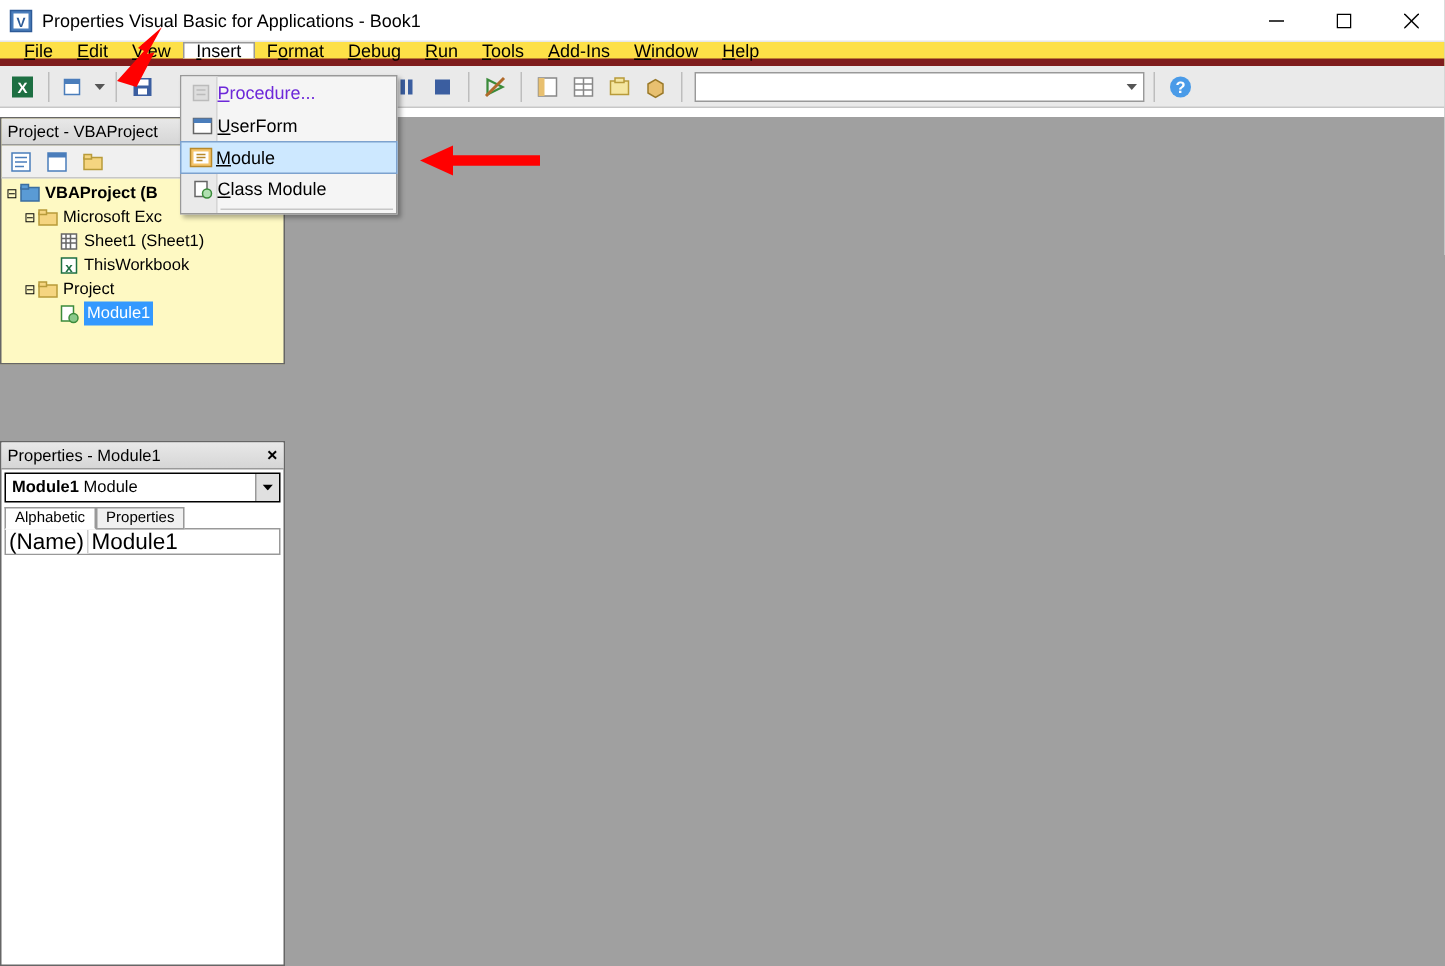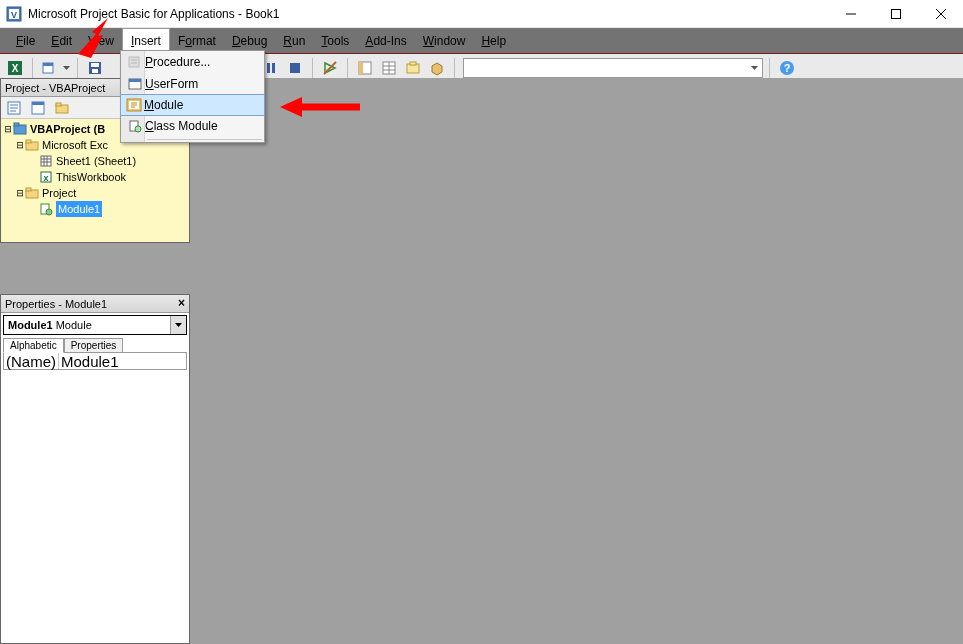--- a/index.html
+++ b/index.html
@@ -7,21 +7,21 @@
 
   
   .titlebar { height: 28px; display: flex; align-items: center; background: #fff; border-bottom: 1px solid #e6e6e6; }
   .titlebar .app-icon { width: 16px; height: 16px; margin: 0 6px 0 6px; display: inline-block; }
   .titlebar .title { font-size: 12px; color: #000; flex: 1; }
   .win-controls { display: flex; height: 100%; }
   .win-btn { width: 45px; height: 28px; display: flex; align-items: center; justify-content: center; color: #000; }
   .win-btn svg { width: 10px; height: 10px; }
 
   
-  .menubar { height: 26px; background: #737373; display: flex; align-items: stretch; padding-left: 8px; font-size: 12px; border-bottom: 1px solid #7f1d1d; }
+  .menubar { height: 16px; background: #fde047; display: flex; align-items: stretch; padding-left: 8px; font-size: 12px; border-bottom: 5px solid #7f1d1d; }
   .menu-item { padding: 0 8px; display: flex; align-items: center; color: #000; }
   .menu-item.open { background: #fff; border: 1px solid #999; border-bottom: none; position: relative; z-index: 5; }
   .menu-item .ul { text-decoration: underline; }
 
   
   .toolbar-row { height: 28px; background: #eaeaea; border-bottom: 1px solid #c7c7c7; display: flex; align-items: center; padding-left: 4px; gap: 2px; }
   .tb-sep { width: 1px; height: 20px; background: #bdbdbd; margin: 0 4px; }
   .tb-btn { width: 22px; height: 22px; display: flex; align-items: center; justify-content: center; border: 1px solid transparent; }
   .tb-combo { width: 300px; height: 20px; background: #fff; border: 1px solid #999; margin-left: 2px; display: flex; align-items: center; }
   .tb-combo .arrow { margin-left: auto; width: 16px; display:flex; align-items:center; justify-content:center;}
@@ -53,21 +53,21 @@
   .prop-row { display:flex; font-size:15px; height:16px; }
   .prop-row .k { width: 55px; border-right:1px solid #ccc; padding-left:2px; background:#fff; }
   .prop-row .v { flex:1; padding-left:2px; }
 
   
   .mdi { position:absolute; left:190px; right:0; top:78px; bottom:0; background:#a0a0a0; }
 
   
   .dropdown { position:absolute; left:120px; top:50px; width:145px; background:#f5f5f5; border:1px solid #999; box-shadow: 2px 2px 3px rgba(0,0,0,0.3); z-index:10; font-size:12px; }
   .dd-item { height:22px; display:flex; align-items:center; padding-left:4px; }
-  .dd-item.disabled { color:#000000; }
+  .dd-item.disabled { color:#6d28d9; }
   .dd-item.hover { background:#cde8ff; border:1px solid #7da2ce; height:22px; margin:-1px; padding-left:3px;}
   .dd-icon { width:20px; display:flex; align-items:center; justify-content:center; }
   .dd-label .ul { text-decoration: underline; }
   .dd-sep { height:1px; background:#c7c7c7; margin: 2px 2px 2px 26px; }
   .dd-gutter { position:absolute; left:0; top:0; bottom:0; width:24px; background:#eaeaea; border-right:1px solid #d6d6d6; z-index:-1;}
 
   
   .arrow-ann { position:absolute; z-index:20; }
 
   svg { display:block; }
@@ -76,21 +76,21 @@
 <body>
 
 <div class="titlebar">
   <span class="app-icon">
     <svg viewBox="0 0 16 16">
         <rect x="1" y="1" width="14" height="14" fill="#4a7dbb" stroke="#2c5a97"></rect>
         <rect x="3" y="3" width="10" height="10" fill="#fff"></rect>
         <text x="8" y="12" font-size="9" text-anchor="middle" fill="#2c5a97" font-weight="bold">V</text>
       </svg>
   </span>
-  <span class="title">Microsoft Project Basic for Applications - Book1</span>
+  <span class="title">Properties Visual Basic for Applications - Book1</span>
   <div class="win-controls">
     <div class="win-btn">
         <svg viewBox="0 0 10 10">
           <line x1="0" y1="5" x2="10" y2="5" stroke="#000" stroke-width="1"></line>
         </svg>
       </div>
     <div class="win-btn">
         <svg viewBox="0 0 10 10">
           <rect x="0.5" y="0.5" width="9" height="9" fill="none" stroke="#000" stroke-width="1"></rect>
         </svg>

